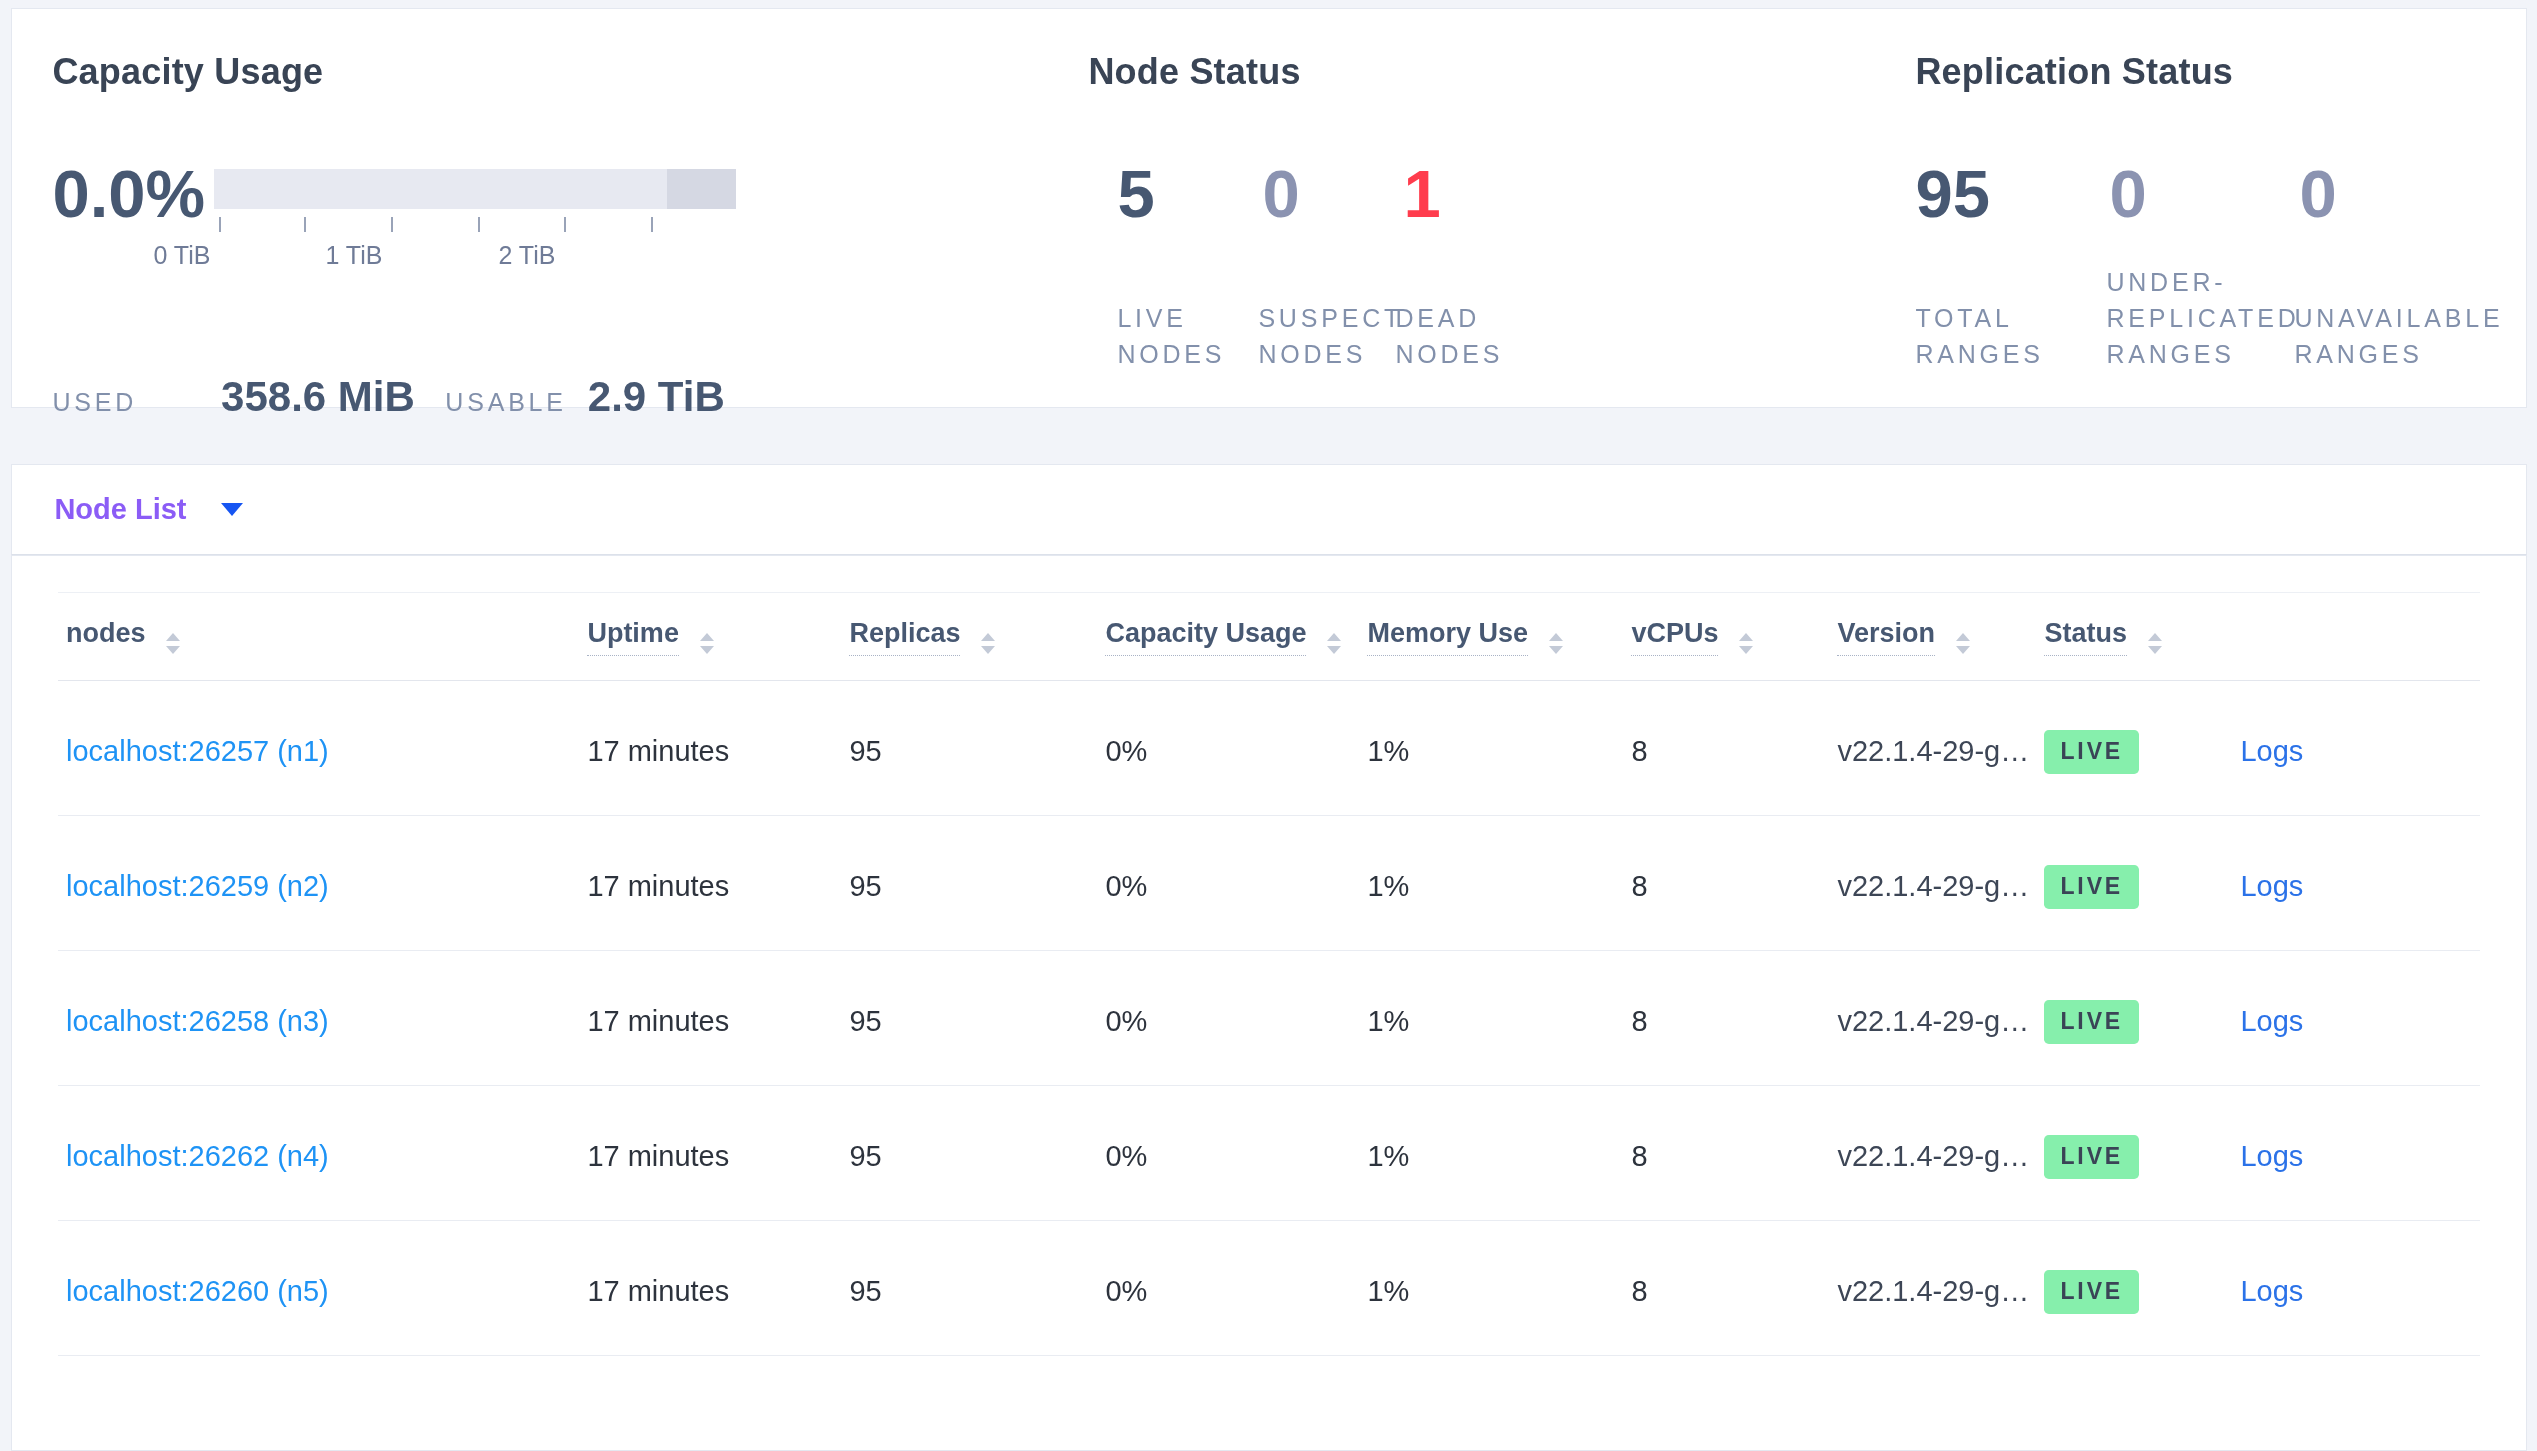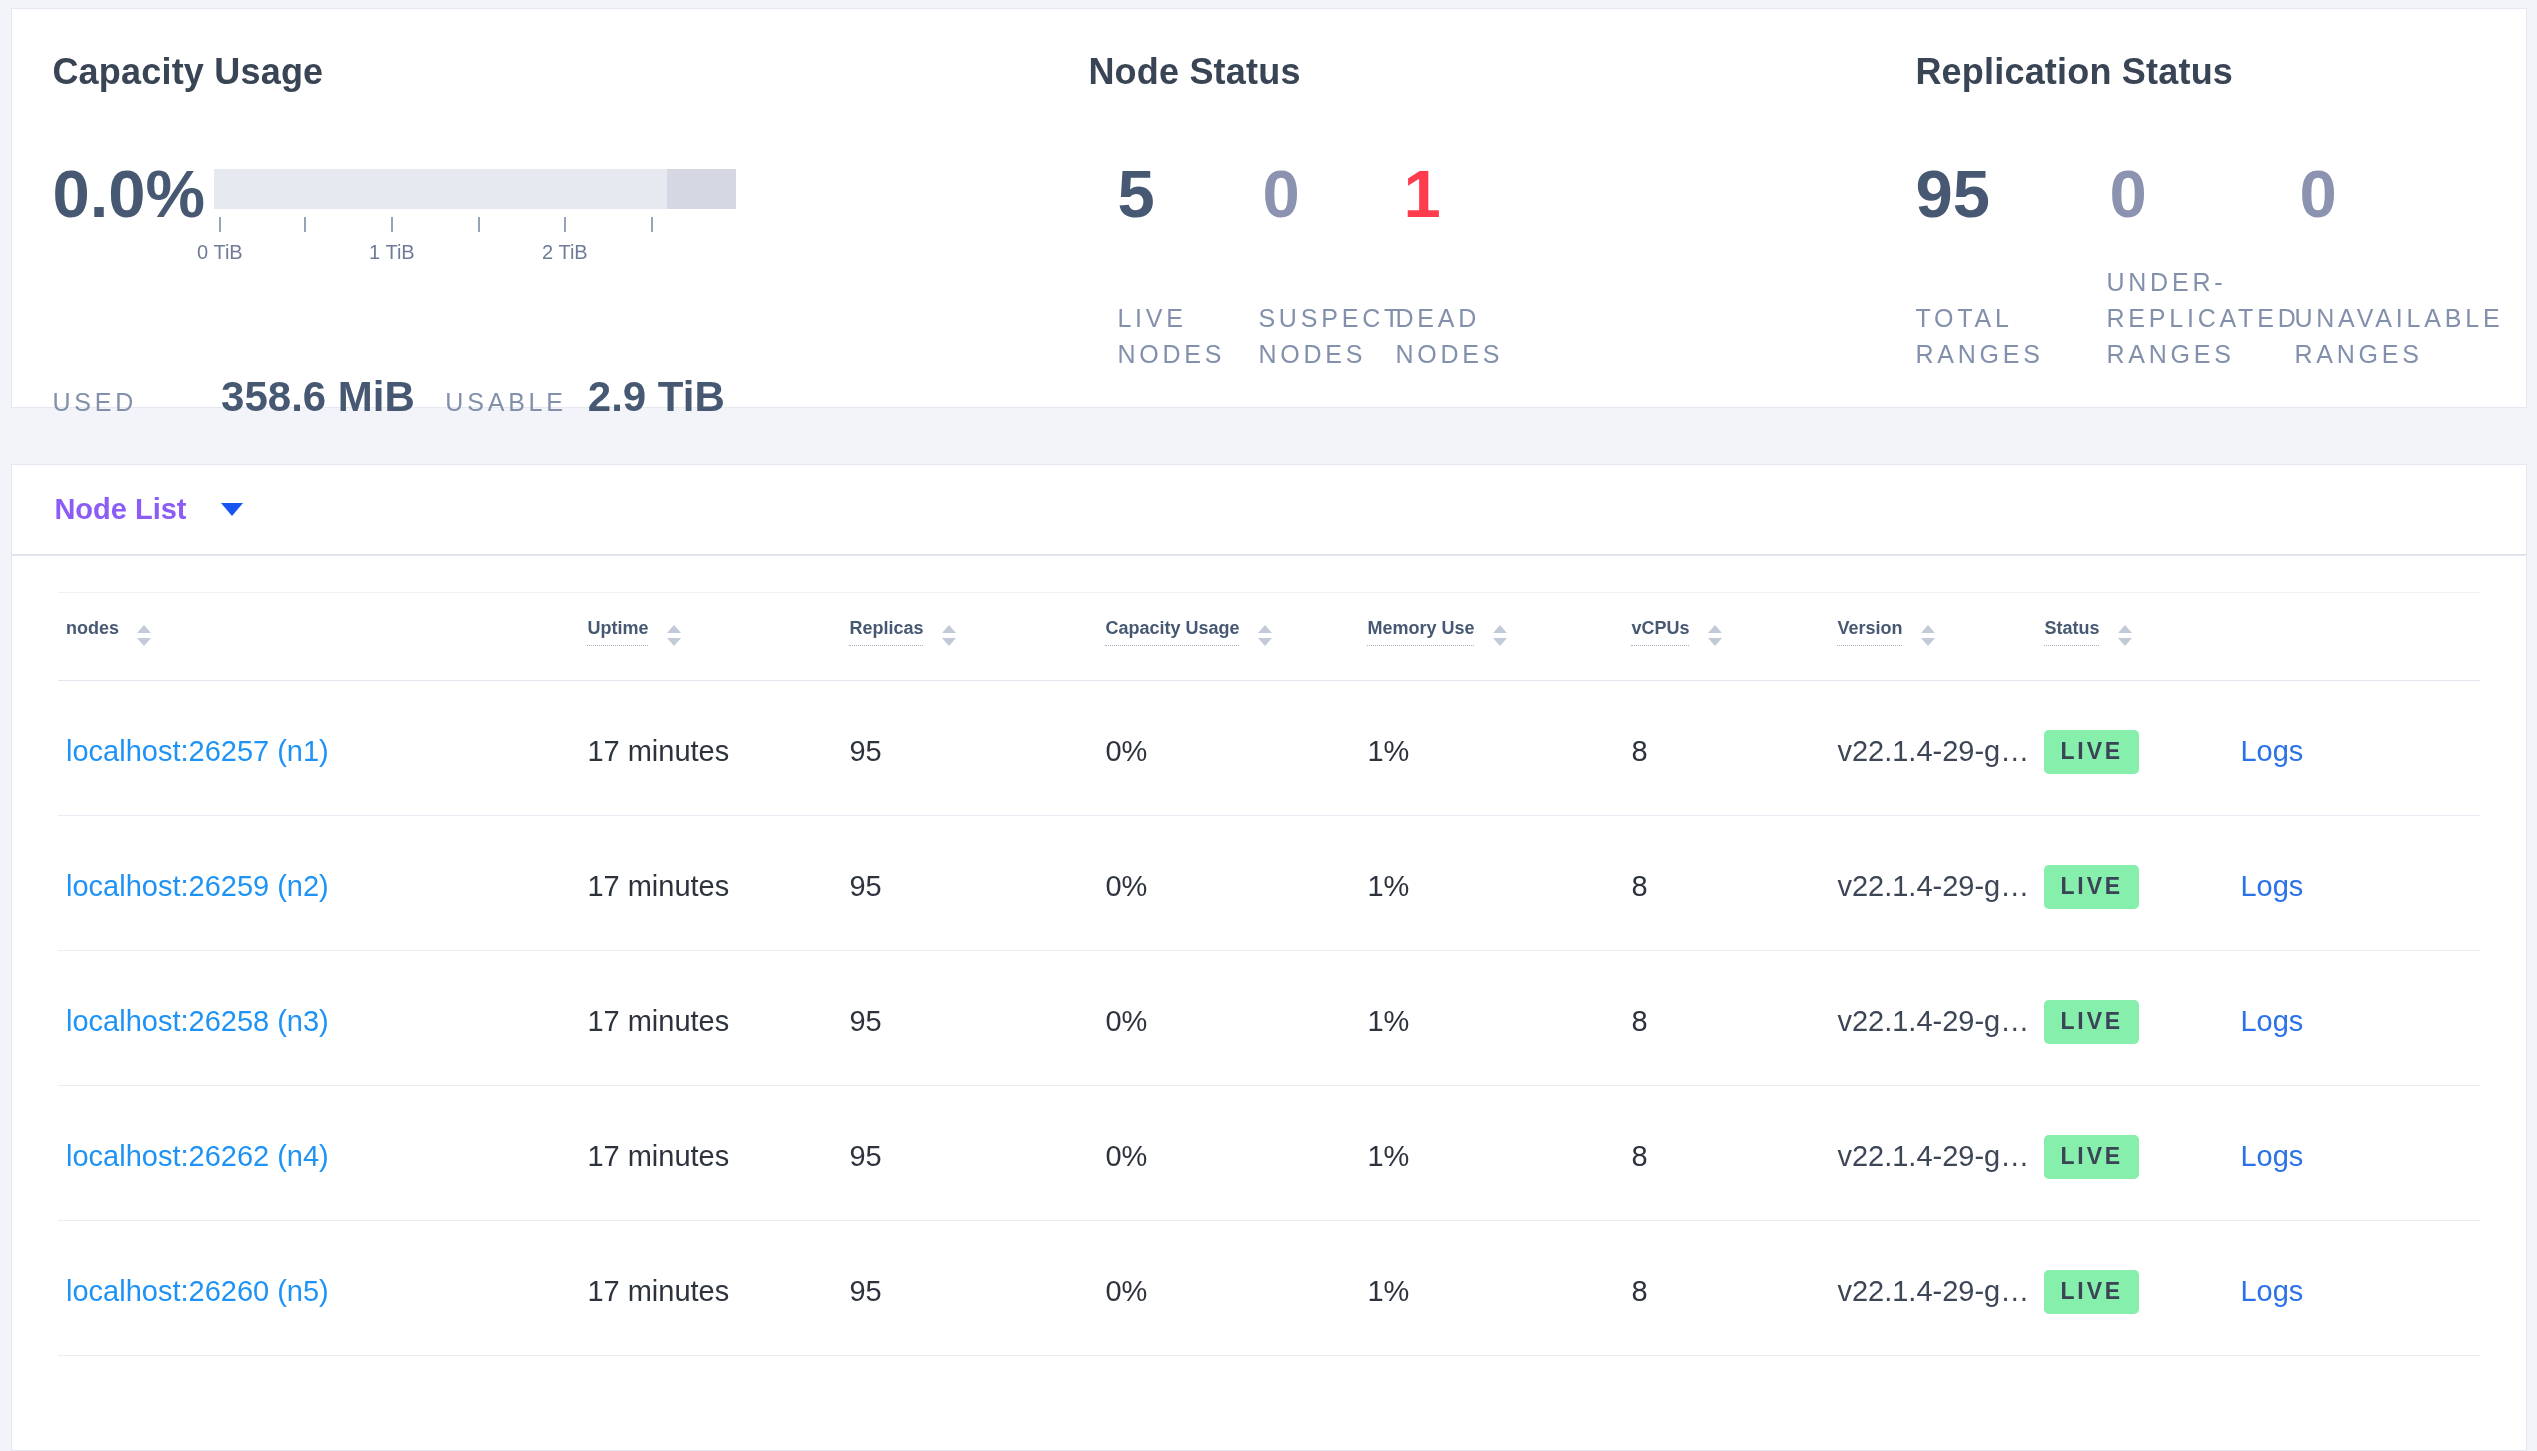--- a/index.html
+++ b/index.html
@@ -32,22 +32,22 @@
     font-size:25px; font-weight:500; color:#8290ab;
     letter-spacing:3.8px; line-height:1.45;
   }
 
   
   .cap-bar { position:absolute; left:202px; top:160px; width:522px; height:114px; }
   .cap-track { position:absolute; left:0; top:0; width:522px; height:40px; background:#e7e9f1; }
   .cap-dark  { position:absolute; right:0; top:0; width:69px; height:40px; background:#d5d8e3; }
   .tick { position:absolute; top:48px; width:1.9px; height:15.2px; background:#99a3b8; }
   .tick-label {
-    position:absolute; top:72px; width:133px; text-align:center;
-    font-size:20px; color:#6f7b97; font-weight:500;
+    position:absolute; top:72px; width:133px; text-align:left;
+    font-size:25px; color:#6f7b97; font-weight:500;
   }
   .usage-row {
     position:absolute; left:40px; top:320px;
     display:flex; align-items:baseline;margin-top:44px;
   }
   .usage-caps { font-size:25px; letter-spacing:3.8px; color:#8290ab; font-weight:500; }
   .usage-val  { font-size:42px; font-weight:600; color:#475872; }
 
   
   .viewbar { top:464px; height:91px; border-bottom:1px solid #dce1ea; }
@@ -63,21 +63,21 @@
   .nodes-card { top:555px; height:896px; padding:0 46px; overflow:hidden; }
   .nodes-heading { margin-top:40px; font-size:34px; font-weight:600; color:#21262e; }
   .heading-rule { margin-top:36px; border-top:1.9px solid #edf0f5; }
 
   .grid {
     display:grid;
     grid-template-columns:529px 262px 256px 262px 264px 206px 207px 196px 1fr;
     align-items:center;
   }
   .thead { height:88px; border-bottom:1.9px solid #e3e6ed; align-items:start; padding-top:25px; }
-  .th { font-size:18px; font-weight:600; color:#475872; white-space:nowrap; }
+  .th { font-size:27px; font-weight:600; color:#475872; white-space:nowrap; }
   .th-label.u { border-bottom:1.9px dotted #a9b3c6; padding-bottom:6.7px; }
   .th:first-child, .trow > :first-child { padding-left:7.6px; }
   .sort-icon { display:inline-flex; flex-direction:column; gap:4.8px; margin-left:13.3px; vertical-align:1px; }
   .sort-icon i { display:block; width:0; height:0; border-left:7.6px solid transparent; border-right:7.6px solid transparent; }
   .sort-icon .up { border-bottom:8.6px solid #c3cad7; }
   .sort-icon .dn { border-top:8.6px solid #c3cad7; }
 
   .trow { height:135px; border-bottom:1.9px solid #e9ecf2; font-size:29px; padding-top:7.6px; }
   .node-link { color:#1e93f5; text-decoration:none; cursor:pointer; }
   .cell { color:#2d333d; }

